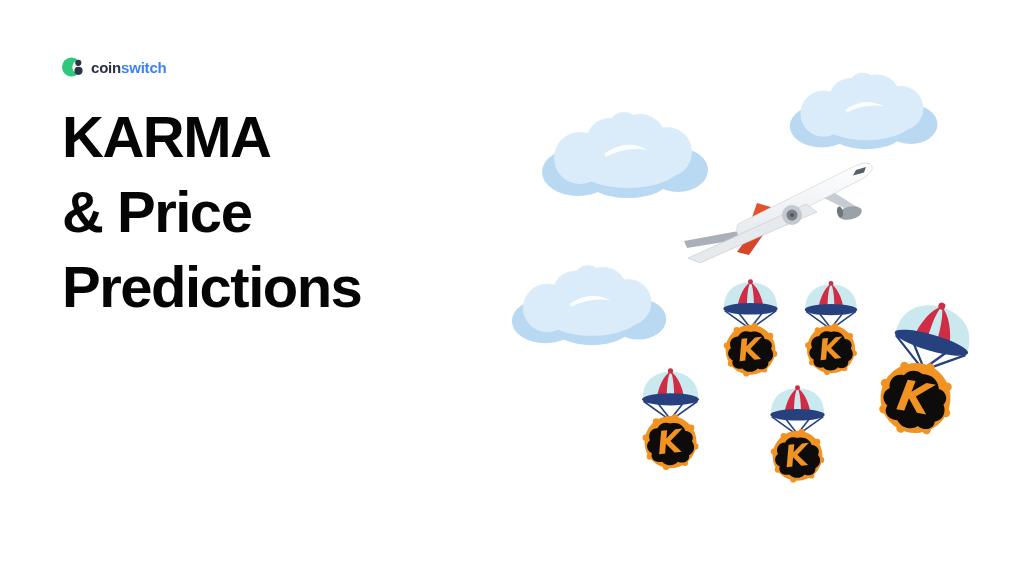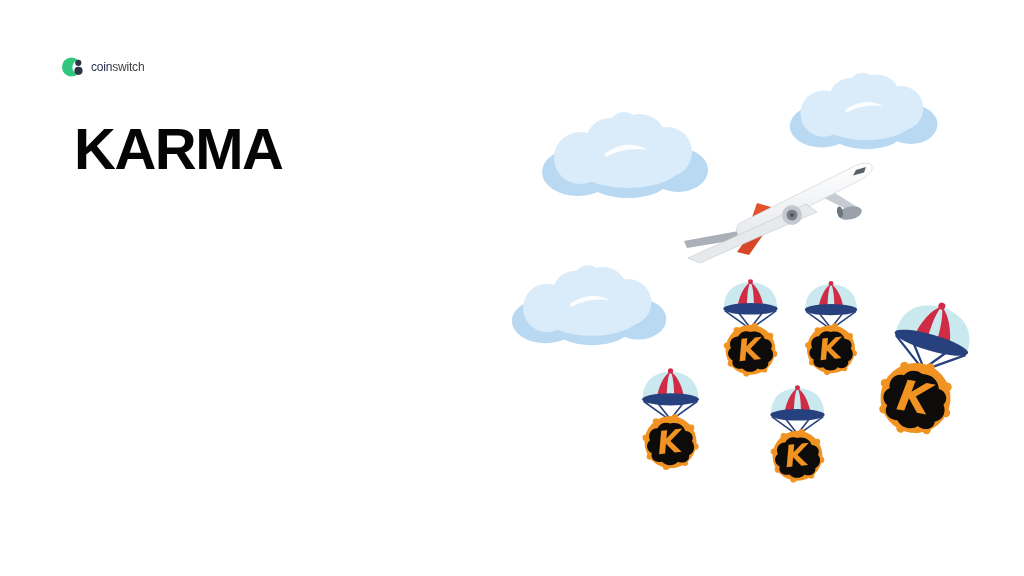--- a/index.html
+++ b/index.html
@@ -1,25 +1,25 @@
 <!DOCTYPE html>
 <html><head>
 <meta charset="utf-8">
 <style>
   html,body{margin:0;padding:0;background:#fff;}
   .canvas{
     position:relative;width:1024px;height:576px;background:#ffffff;
     overflow:hidden;font-family:"Liberation Sans",sans-serif;
   }
   .logo{position:absolute;left:62px;top:56px;display:flex;align-items:center;gap:7px;}
-  .logo-word{font-size:12px;font-weight:400;letter-spacing:-0.2px;display:flex;}
+  .logo-word{font-size:15px;font-weight:700;letter-spacing:-0.2px;display:flex;}
   .logo-coin{color:#28304c;}
-  .logo-switch{color:#404040;}
+  .logo-switch{color:#3b82f6;}
   .title{
-    position:absolute;left:62px;top:99px;margin:12px;
+    position:absolute;left:62px;top:99px;margin:0;
     font-size:58px;line-height:75px;font-weight:700;color:#050505;
     letter-spacing:-1.5px;white-space:nowrap;
   }
   .illustration{position:absolute;left:0;top:0;}
 </style>
 </head>
 <body>
 
 <div class="canvas">
 
@@ -31,20 +31,22 @@
       <circle cx="16.5" cy="14.8" r="4.1" fill="#2b3446"></circle>
     </svg>
     <div class="logo-word">
       <span class="logo-coin">coin</span>
         <span class="logo-switch">switch</span>
     </div>
   </div>
 
   <h1 class="title">
     <div>KARMA</div>
+    <div>&amp; Price</div>
+    <div>Predictions</div>
   </h1>
 
   <svg class="illustration" width="1024" height="576" viewBox="0 0 1024 576">
     <defs>
       <linearGradient id="fusel" x1="0" y1="0" x2="0" y2="1">
         <stop offset="0" stop-color="#ffffff"></stop>
         <stop offset="1" stop-color="#e6e9ed"></stop>
       </linearGradient>
 
       <g id="cloud">

